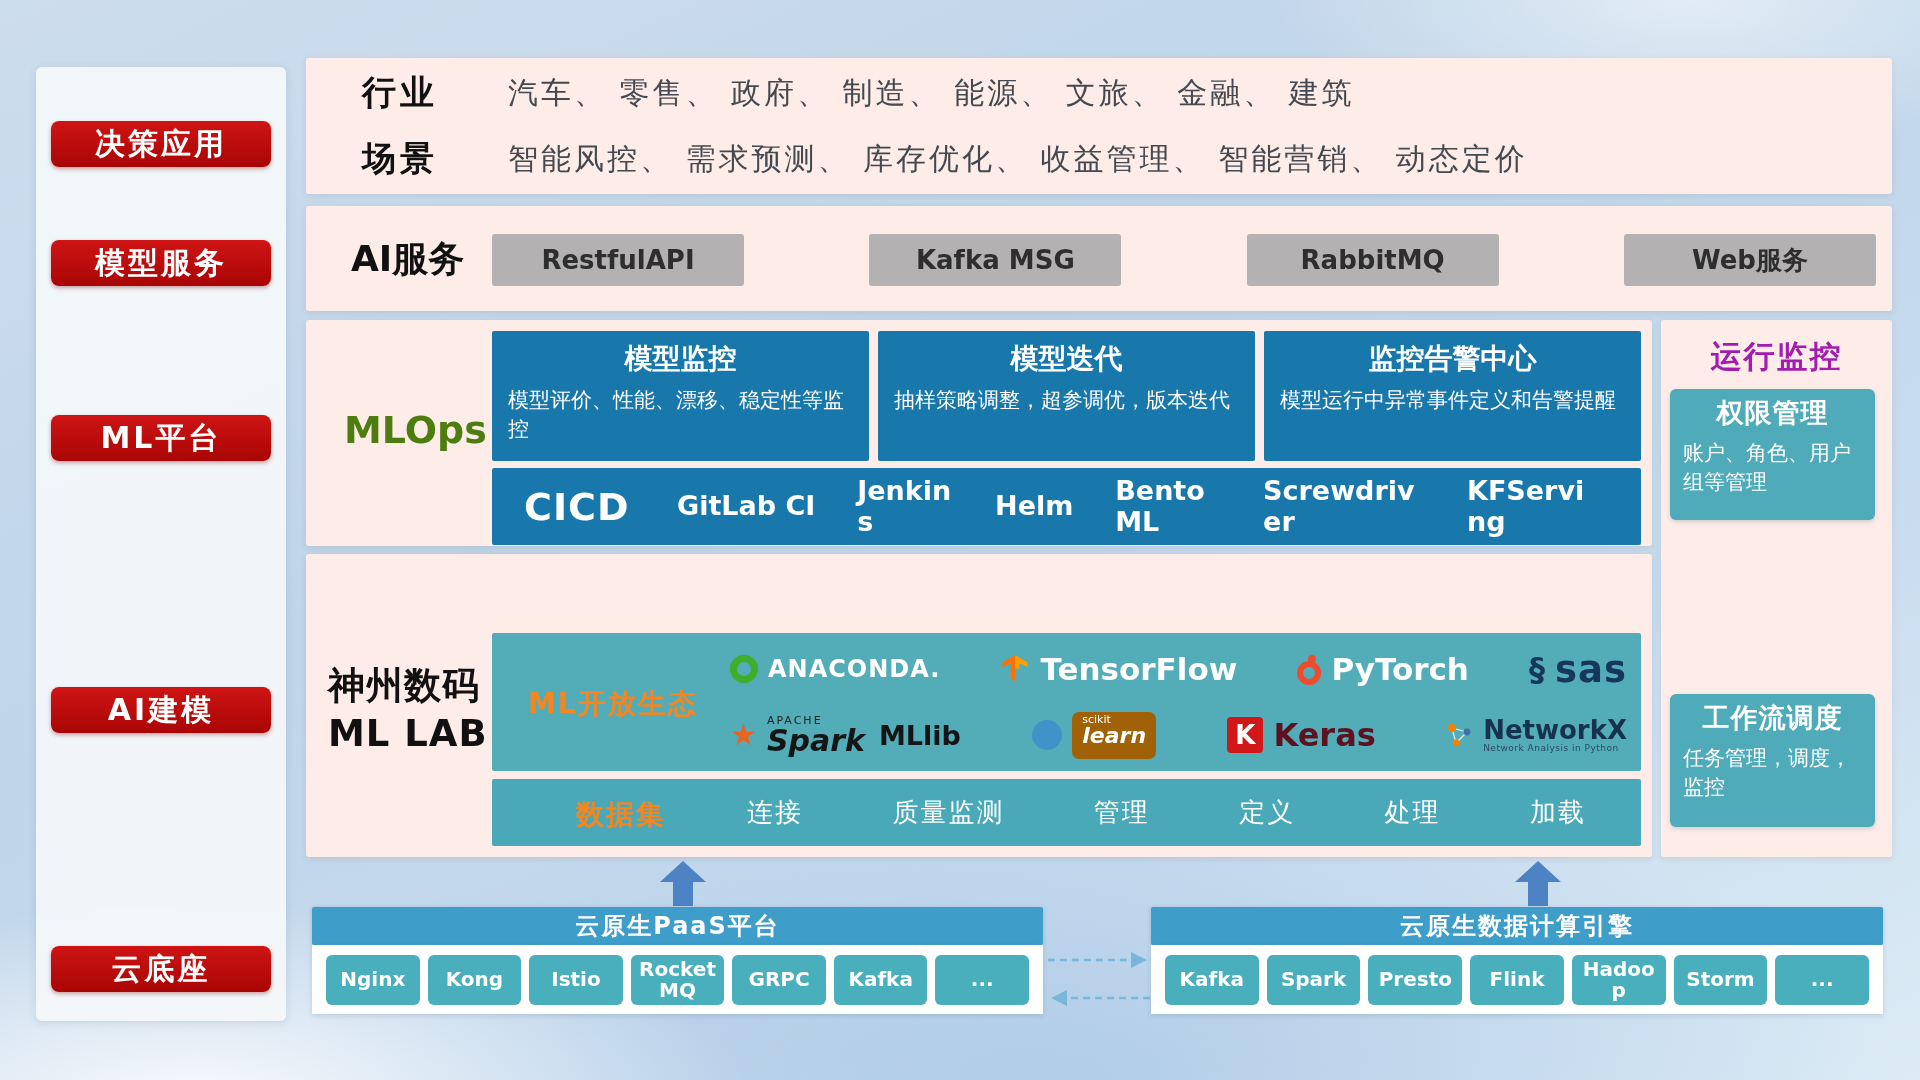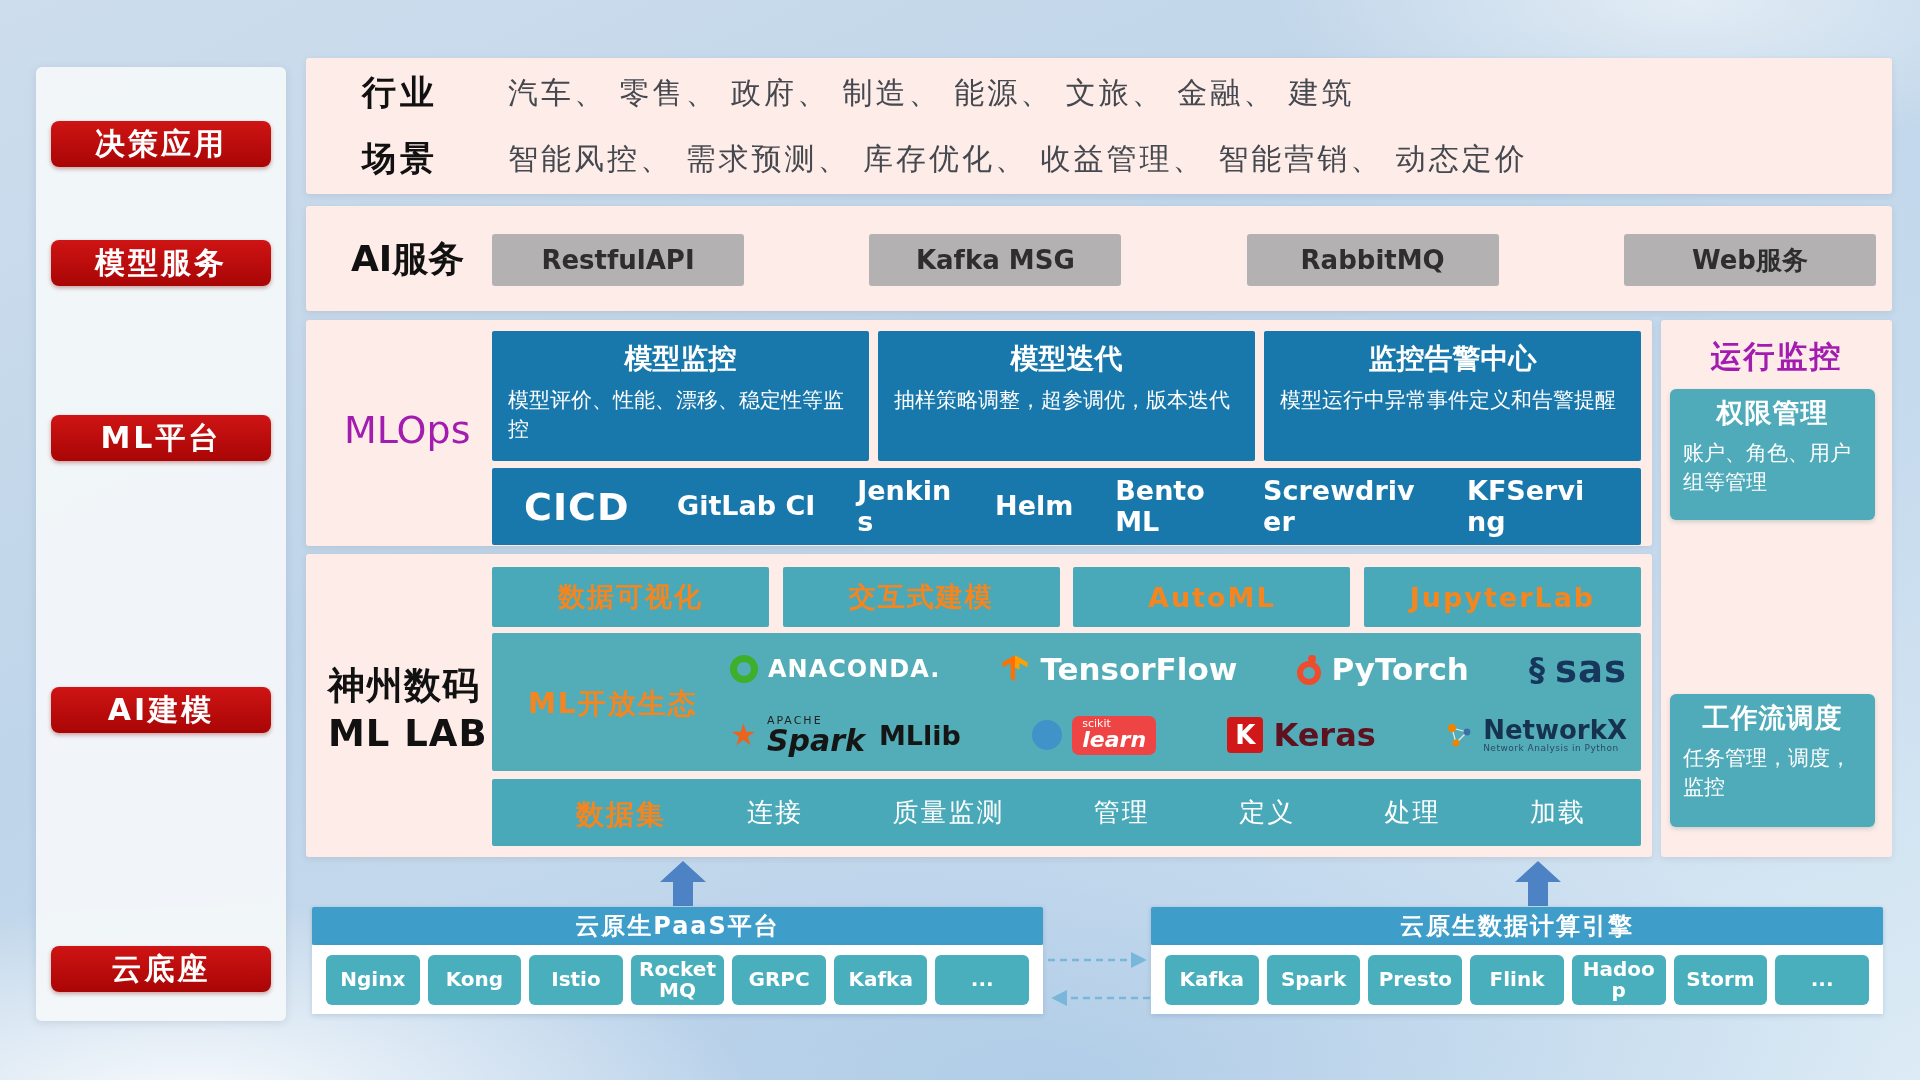--- a/index.html
+++ b/index.html
@@ -38,21 +38,21 @@
   .svc-panel{ left:306px; top:206px; width:1586px; height:105px; }
   .svc-label{ position:absolute; left:45px; top:29px; font-size:36px; font-weight:bold; color:#111; }
   .svc-btns{ position:absolute; left:186px; right:16px; top:28px; height:52px;
     display:flex; justify-content:space-between; }
   .gray-btn{ width:252px; height:52px; background:#b3b1b1; border-radius:3px;
     display:flex; align-items:center; justify-content:center;
     font-size:26px; font-weight:bold; color:#2e2e2e; }
 
   
   .mlops-panel{ left:306px; top:320px; width:1346px; height:226px; }
-  .mlops-label{ position:absolute; left:38px; top:88px; font-size:38px; font-weight:normal; color:#a21caf; }
+  .mlops-label{ position:absolute; left:38px; top:88px; font-size:38px; font-weight:bold; color:#4d7c0f; }
   .mlops-cards{ position:absolute; left:186px; top:11px; width:1149px; height:130px;
     display:flex; gap:9px; }
   .blue-card{ flex:1; background:#1878ab; border-radius:2px; color:#fff; padding-top:9px; }
   .blue-card .bc-title{ text-align:center; font-size:28px; font-weight:bold; margin-bottom:8px; }
   .blue-card .bc-desc{ font-size:21px; line-height:1.4; padding:0 16px; }
   .cicd-bar{ position:absolute; left:186px; top:148px; width:1149px; height:77px;
     background:#1878ab; border-radius:2px; }
   .cicd-label{ position:absolute; left:32px; top:17px; font-size:38px; font-weight:bold; color:#fff; letter-spacing:1px; }
   .cicd-items{ position:absolute; left:185px; right:42px; top:0; bottom:0;
     display:flex; align-items:center; justify-content:space-between; }
@@ -97,21 +97,21 @@
   .pt-icon{ position:relative; width:24px; height:24px; border:6px solid #ee4c2c; border-radius:50%; display:inline-block; margin-top:8px;}
   .pt-icon::after{ content:''; position:absolute; top:-12px; right:-1px; width:8px; height:8px; border-radius:50%; background:#ee4c2c; }
   .sas-swirl{ font-size:32px; font-weight:bold; color:#16365c; }
   .sas-text{ font-size:37px; font-weight:bold; color:#16365c; letter-spacing:1px; }
   .spark-star{ color:#e8641f; font-size:30px; line-height:1; }
   .spark-block{ display:flex; flex-direction:column; line-height:1; }
   .spark-apache{ font-size:11px; color:#222; letter-spacing:2px; }
   .spark-word{ font-size:30px; font-weight:bold; color:#151515; font-style:italic; }
   .mllib-text{ font-size:27px; font-weight:bold; color:#151515; margin-left:4px; }
   .skl-icon{ width:30px; height:30px; border-radius:50%; background:#3f93c8; display:inline-block; }
-  .skl-badge{ background:#ef4444; border-radius:7px; padding:2px 10px 4px; display:flex; flex-direction:column; line-height:1; }
+  .skl-badge{ background:#a16207; border-radius:7px; padding:2px 10px 12px; display:flex; flex-direction:column; line-height:1; }
   .skl-sub{ font-size:11px; color:#fff; }
   .skl-word{ font-size:22px; font-weight:bold; font-style:italic; color:#fff; }
   .keras-k{ width:36px; height:36px; background:#d11717; border-radius:4px; color:#fff;
     font-size:26px; font-weight:bold; display:flex; align-items:center; justify-content:center; }
   .keras-text{ font-size:32px; font-weight:bold; color:#5e1220; }
   .nx-block{ display:flex; flex-direction:column; line-height:1.1; }
   .nx-word{ font-size:26px; font-weight:bold; color:#16324f; }
   .nx-sub{ font-size:9px; color:#2c4a66; letter-spacing:.5px; }
 
   .data-bar{ position:absolute; left:186px; top:225px; width:1149px; height:67px;
@@ -205,26 +205,20 @@
       <div class="mc-desc">任务管理，调度，监控</div>
     </div>
   </div>
 
   <div class="panel lab-panel">
     <div class="lab-label">
       <div>神州数码</div>
       <div>ML LAB</div>
     </div>
 
-    <div class="lab-tools">
-      <div class="tool-btn">数据可视化</div>
-      <div class="tool-btn">交互式建模</div>
-      <div class="tool-btn">AutoML</div>
-      <div class="tool-btn">JupyterLab</div>
-    </div>
 
     <div class="eco-box">
       <div class="eco-label">ML开放生态</div>
       <div class="eco-rows">
         <div class="eco-row">
           <span class="logo">
             <span class="ana-icon"></span>
             <span class="ana-text">ANACONDA.</span>
           </span>
           <span class="logo">

